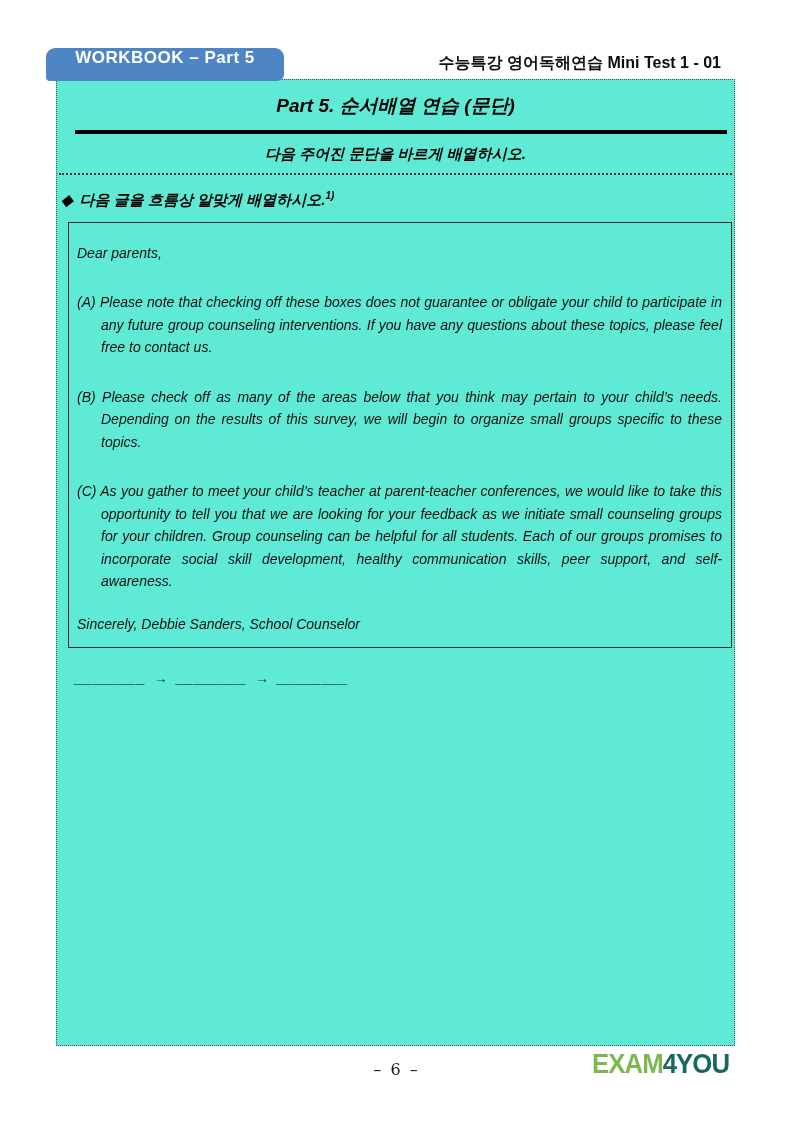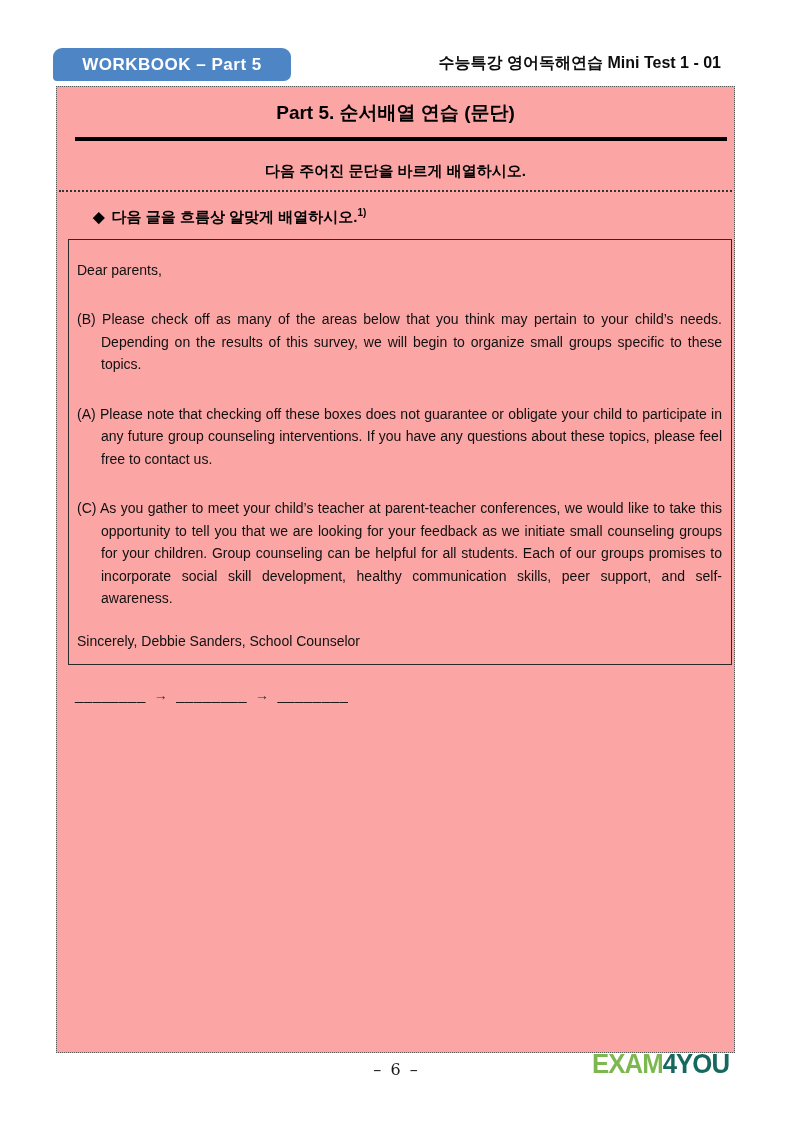--- a/index.html
+++ b/index.html
@@ -8,63 +8,64 @@
     width: 793px; height: 1121px;
     font-family: "Liberation Sans", sans-serif;
     color: #111;
     position: relative;
     overflow: hidden;
   }
   .page { position: absolute; inset: 0; background: #fff; }
 
   
   .header-tab {
-    position: absolute; left: 53px; top: 48px;
+    position: absolute; left: 46px; top: 48px;
     width: 238px; height: 33px;
     background: #4e86c5;
     border-radius: 9px 9px 7px 4px;
-    display: flex; align-items: center; justify-content: center;
+    display: flex; align-items: flex-start; justify-content: center;
     color: #fff; font-weight: bold; font-size: 17px;
     letter-spacing: 0.5px;
     z-index: 2;
   }
   .doc-title {
     position: absolute; right: 72px; top: 53px;
     font-weight: bold; font-size: 16px; color: #0d0d0d;
     letter-spacing: 0px;
   }
 
   
   .dotted-frame {
-    position: absolute; left: 56px; top: 86px;
+    position: absolute; left: 56px; top: 79px;
     width: 679px; height: 967px;
     border: 1px dotted #555;
-    background: #fca5a5;
+    background: #5eead4;
+    font-style: italic;
   }
   .part-title {
     margin-top: 13px;
     text-align: center;
     font-size: 19px; font-weight: bold; color: #000;
   }
   .thick-rule {
     height: 3.5px; background: #000;
     margin: 11px 7px 0 18px;
   }
   .instruction {
-    margin-top: 21px;
+    margin-top: 11px;
     text-align: center;
     font-size: 15px; font-weight: bold; color: #000;
   }
   .dotted-rule {
     border-top: 2px dotted #333;
     margin: 9px 2px 0 2px;
     height: 0;
   }
   .question-head {
-    margin: 15px 10px 0 36px;
+    margin: 15px 10px 0 4px;
     font-size: 15px; font-weight: bold; color: #000;
   }
   .question-head sup { font-size: 10px; font-weight: bold; vertical-align: super; }
   .q-bullet { margin-right: 7px; }
 
   
   .passage-box {
     margin: 12px 4px 0 11px;
     width: 664px;
     min-height: 406px;
@@ -124,23 +125,23 @@
     <div class="instruction">다음 주어진 문단을 바르게 배열하시오.</div>
     <div class="dotted-rule"></div>
 
     <div class="question-head">
       <span class="q-bullet">◆</span><span>다음 글을 흐름상 알맞게 배열하시오.</span><sup>1)</sup>
     </div>
 
     <div class="passage-box">
       <p class="salutation">Dear parents,</p>
 
+      <p class="para"><span>(A)</span> <span>Please note that checking off these boxes does not guarantee or obligate your child to participate in any future group counseling interventions. If you have any questions about these topics, please feel free to contact us.</span></p>
+
       <p class="para"><span>(B)</span> <span>Please check off as many of the areas below that you think may pertain to your child’s needs. Depending on the results of this survey, we will begin to organize small groups specific to these topics.</span></p>
-
-      <p class="para"><span>(A)</span> <span>Please note that checking off these boxes does not guarantee or obligate your child to participate in any future group counseling interventions. If you have any questions about these topics, please feel free to contact us.</span></p>
 
       <p class="para"><span>(C)</span> <span>As you gather to meet your child’s teacher at parent-teacher conferences, we would like to take this opportunity to tell you that we are looking for your feedback as we initiate small counseling groups for your children. Group counseling can be helpful for all students. Each of our groups promises to incorporate social skill development, healthy communication skills, peer support, and self-awareness.</span></p>
 
       <p class="closing">Sincerely, Debbie Sanders, School Counselor</p>
     </div>
 
     <div class="answer-line">
       <span>________</span><span class="arrow">→</span><span>________</span><span class="arrow">→</span><span>________</span>
     </div>
 

